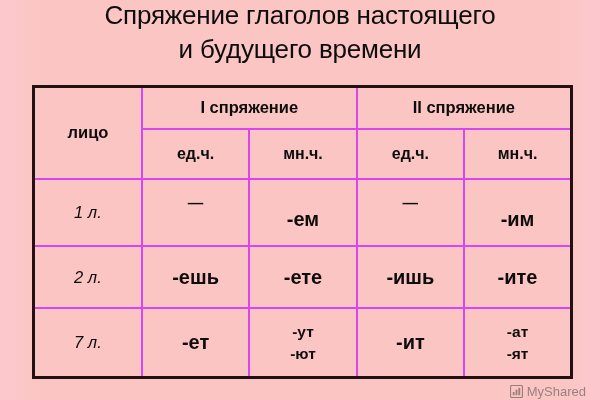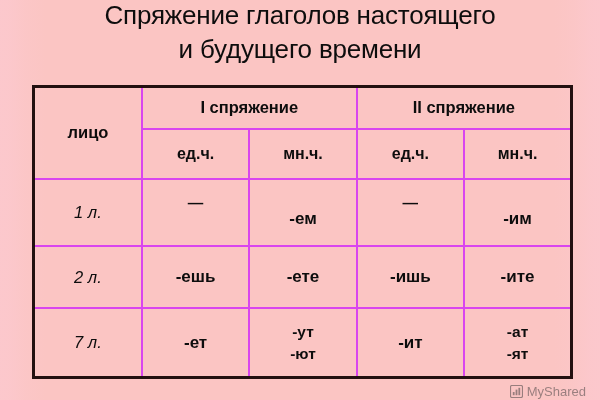--- a/index.html
+++ b/index.html
@@ -101,21 +101,21 @@
     font-size: 16px;
     font-weight: bold;
     height: 45px;
   }
   .row-label {
     font-size: 16.5px;
     font-weight: normal;
     font-style: italic;
   }
   .ending {
-    font-size: 17px;
+    font-size: 20px;
     font-weight: bold;
   }
   .dash {
     font-size: 15.5px;
     font-weight: bold;
     position: relative;
     top: -9px;
   }
   .ending.low {
     position: relative;

